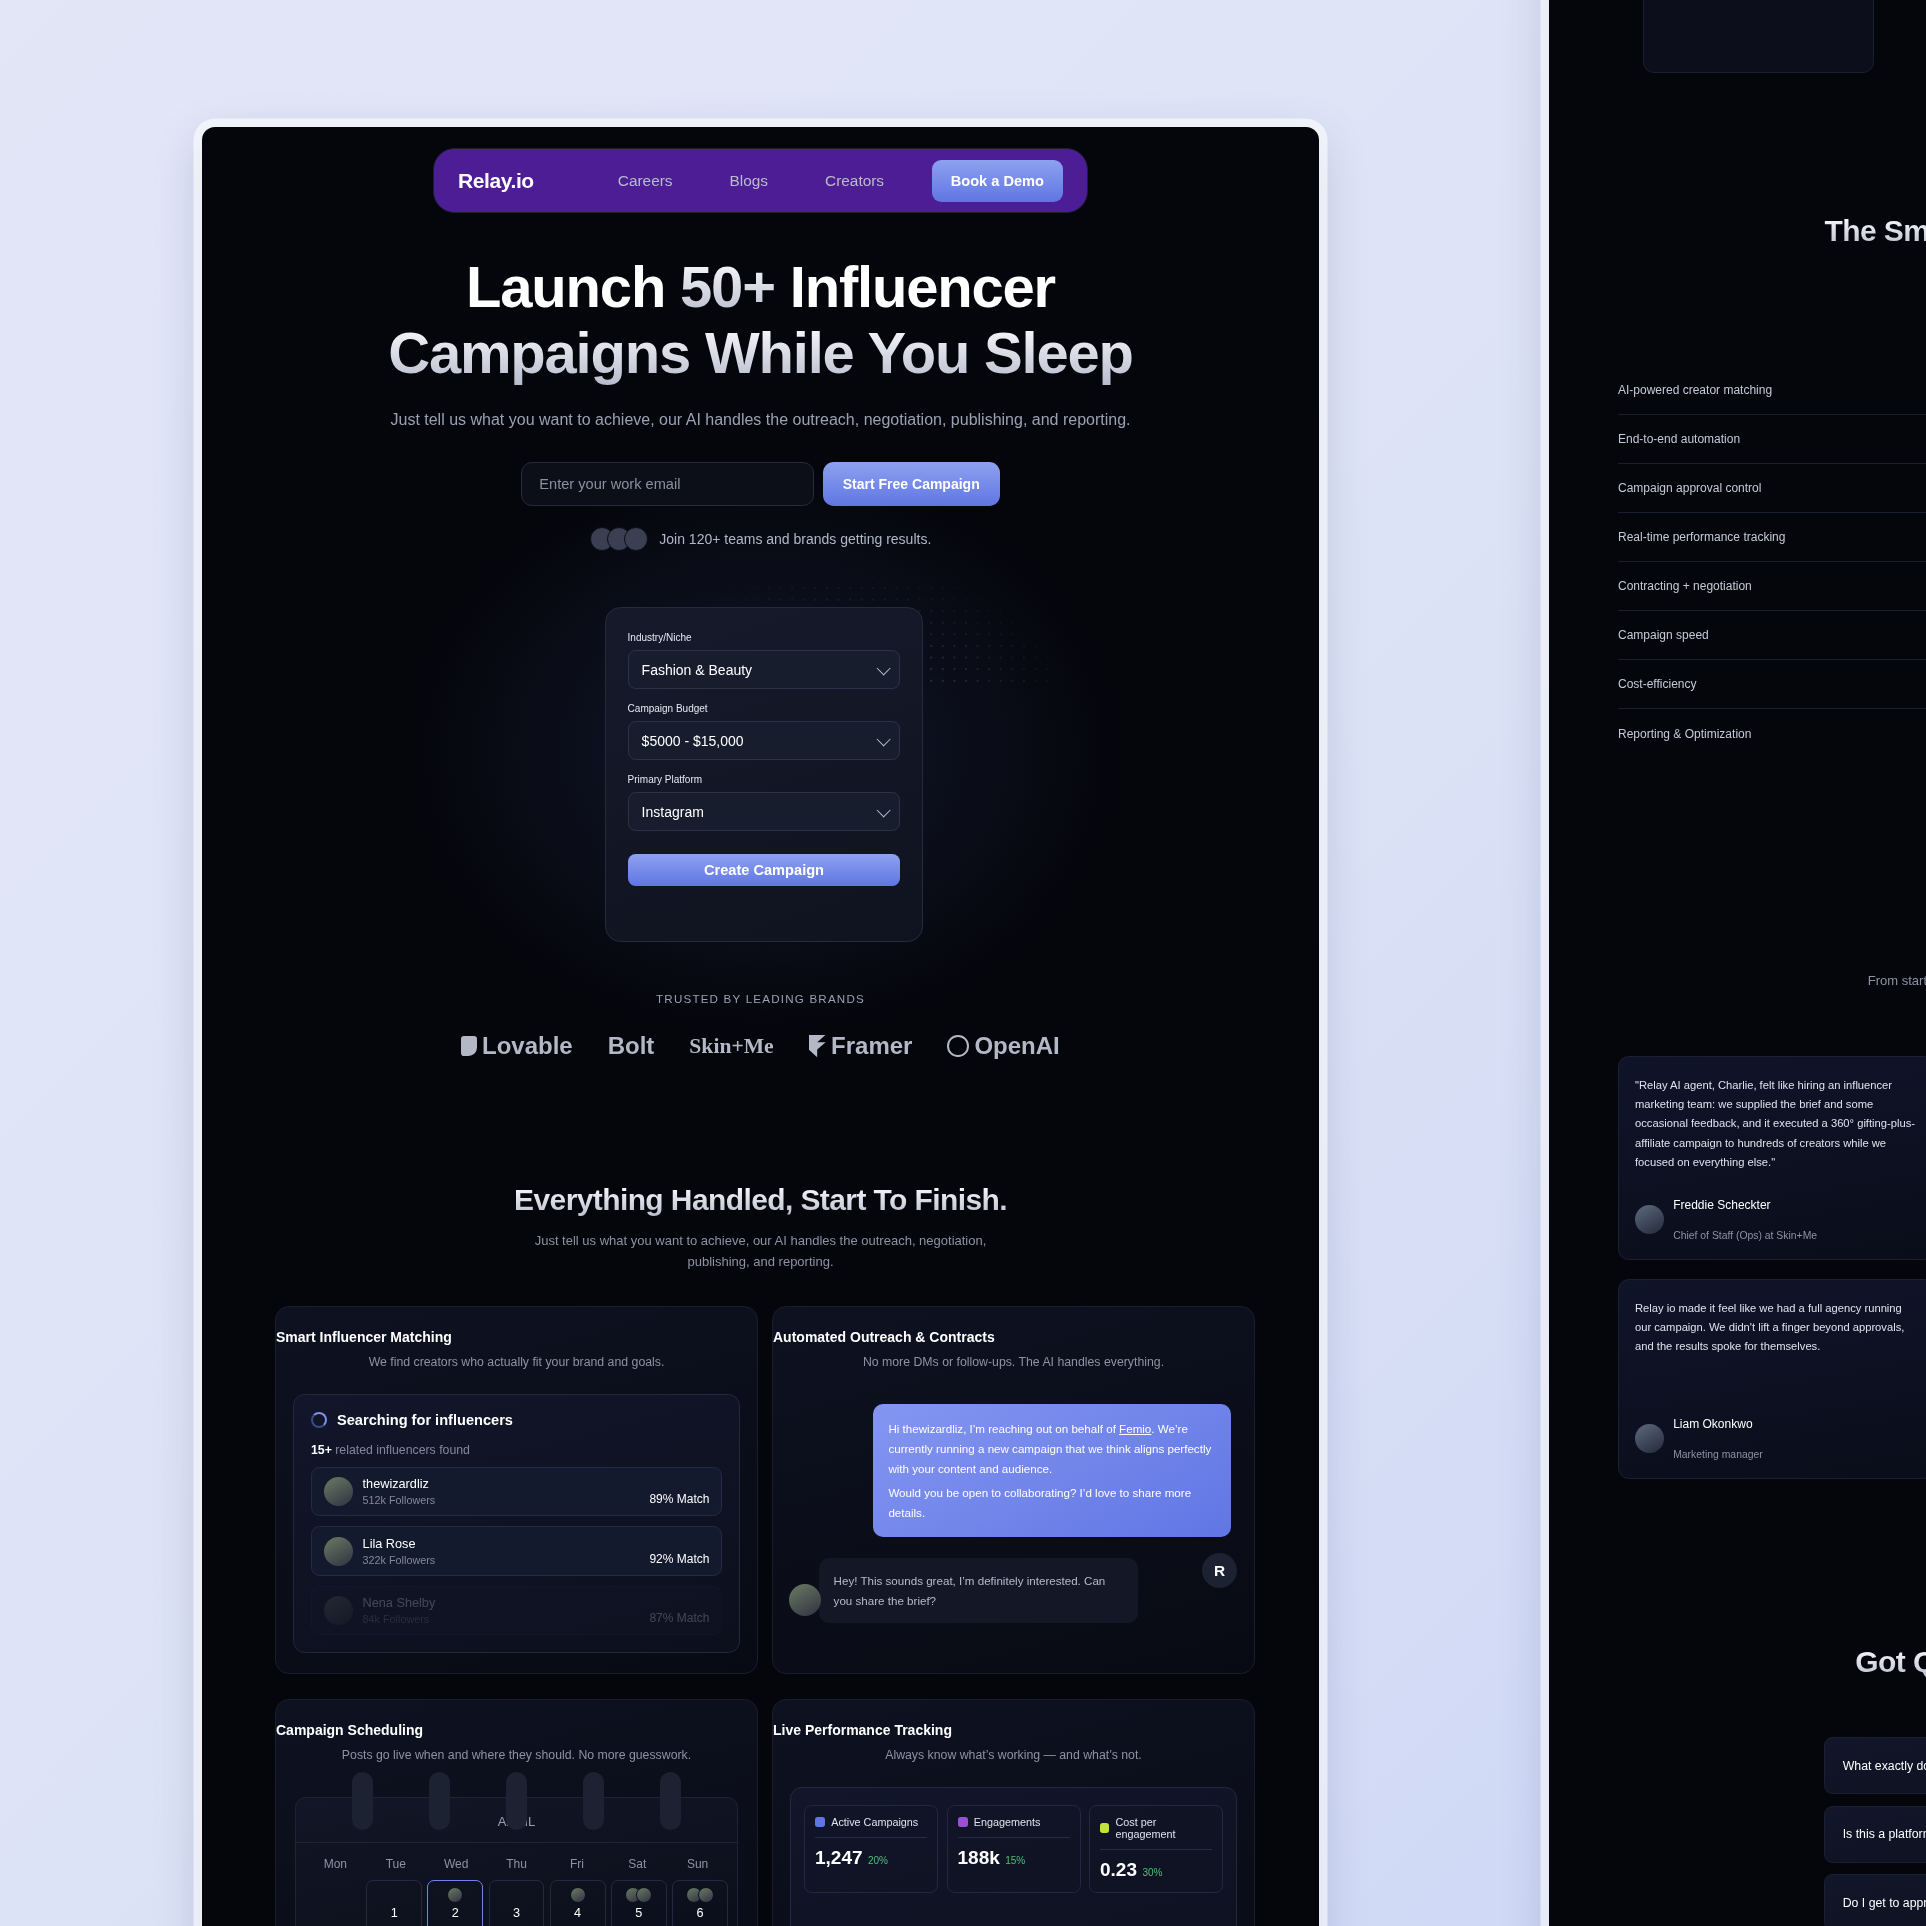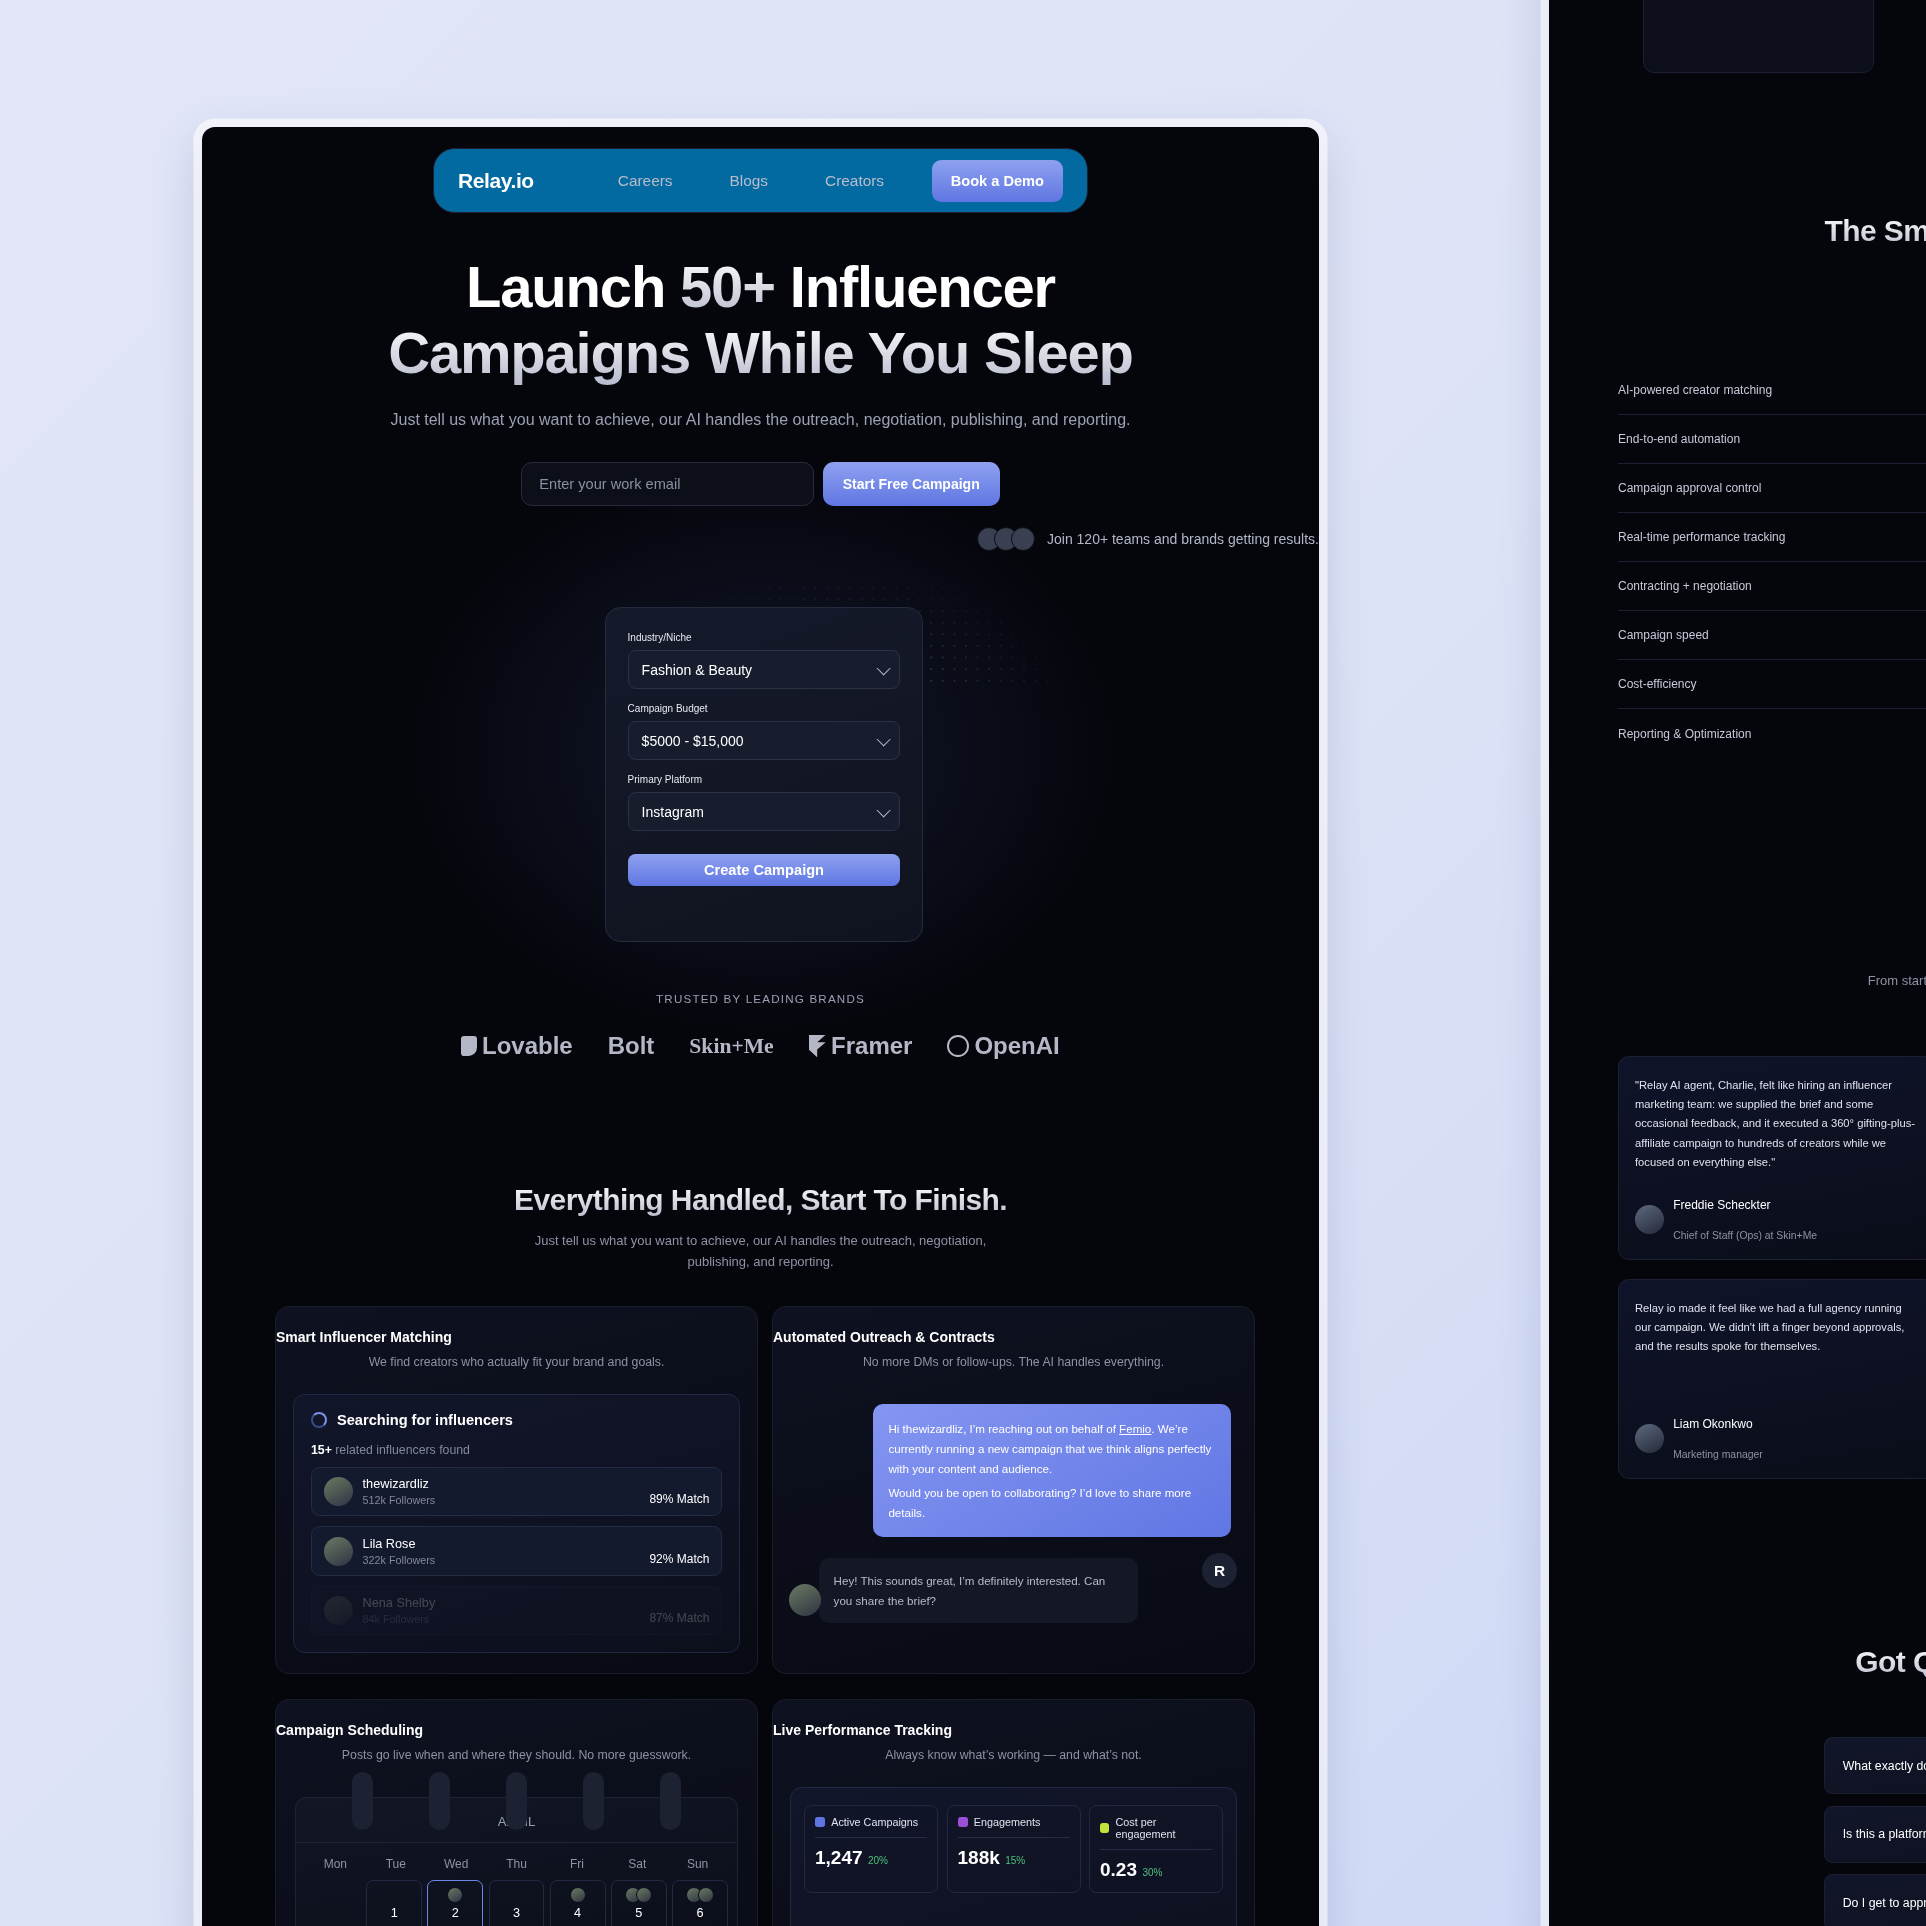--- a/index.html
+++ b/index.html
@@ -9,21 +9,21 @@
     background:linear-gradient(135deg,#e2e6f7 0%,#dde3f6 35%,#ccd6f5 70%,#c3cff3 100%);
     position:relative;
   }
   .panel{ position:absolute; background:#05060c; border-radius:13px;
           box-shadow:0 0 0 8.5px rgba(255,255,255,.62), 0 15.4px 46px rgba(60,70,130,.25); overflow:hidden; }
   #panel-left{ left:202px; top:127px; width:1117px; height:2593px; }
   #panel-right{ left:1549px; top:-127px; width:1113px; height:2681px; }
 
   
   .nav{ position:absolute; left:433px; top:148px; width:655px; height:65px;
-        background:#0369a1; border:1.5px solid #1c2030; border-radius:21.6px;
+        background:#4c1d95; border:1.5px solid #1c2030; border-radius:21.6px;
         display:flex; align-items:center; padding:0 24px;justify-content:flex-end; }
   .brand{ font-size:21px; font-weight:bold; color:#fff; letter-spacing:-0.4px; }
   .navlinks{ display:flex; gap:57px; margin-left:84px; }
   .navlinks a{ font-size:15.4px; color:#b9bdcb; text-decoration:none; }
   .demo-btn{ margin-left:auto; background:linear-gradient(180deg,#8ea1f0,#5f76e2);
         color:#fff; font-size:14.6px; font-weight:bold; border:none; border-radius:9.2px;
         padding:13px 19px; cursor:pointer; }
 
   
   .hero{ position:absolute; left:202px; top:254px; width:1117px; text-align:center; }
@@ -31,21 +31,21 @@
   .h1 .g{ background:linear-gradient(180deg,#ffffff,#b6bacb); -webkit-background-clip:text;
           background-clip:text; color:transparent; }
   .hero-sub{ margin-top:21px; font-size:16px; line-height:1.62; color:#9ba0b2; }
   .hero-form{ margin-top:28.5px; display:flex; justify-content:center; gap:8.5px; }
   .email-in{ width:293px; height:44px; background:#0d0f18; border:1.5px solid #262b3d;
              border-radius:10.8px; color:#9ba0b2; font-size:14.6px; padding:0 17px;
              font-family:"Liberation Sans", sans-serif; }
   .email-in::placeholder{ color:#8a8fa2; }
   .pill-btn{ background:linear-gradient(180deg,#8ea1f0,#5f76e2); border:none; border-radius:10.8px;
              color:#fff; font-size:14px; font-weight:bold; padding:0 20px; height:44px; cursor:pointer; }
-  .social{ margin-top:21.6px; display:flex; justify-content:flex-end; align-items:center; gap:11.6px; }
+  .social{ margin-top:21.6px; display:flex; justify-content:center; align-items:center; gap:11.6px; }
   .avs{ display:flex; }
   .av{ width:24px; height:24px; border-radius:50%; border:1.5px solid #0b0d16; margin-left:-7px;
        background:#3a3f52; }
   .av:first-child{ margin-left:0; }
   .social span{ font-size:14px; color:#b2b7c7; }
 
   
   .dots{ position:absolute; left:624px; top:559px; width:462px; height:127px; opacity:.5;
         background-image:radial-gradient(circle, rgba(190,200,235,.55) 1.2px, transparent 1.5px);
         background-size:11.6px 11.6px;

